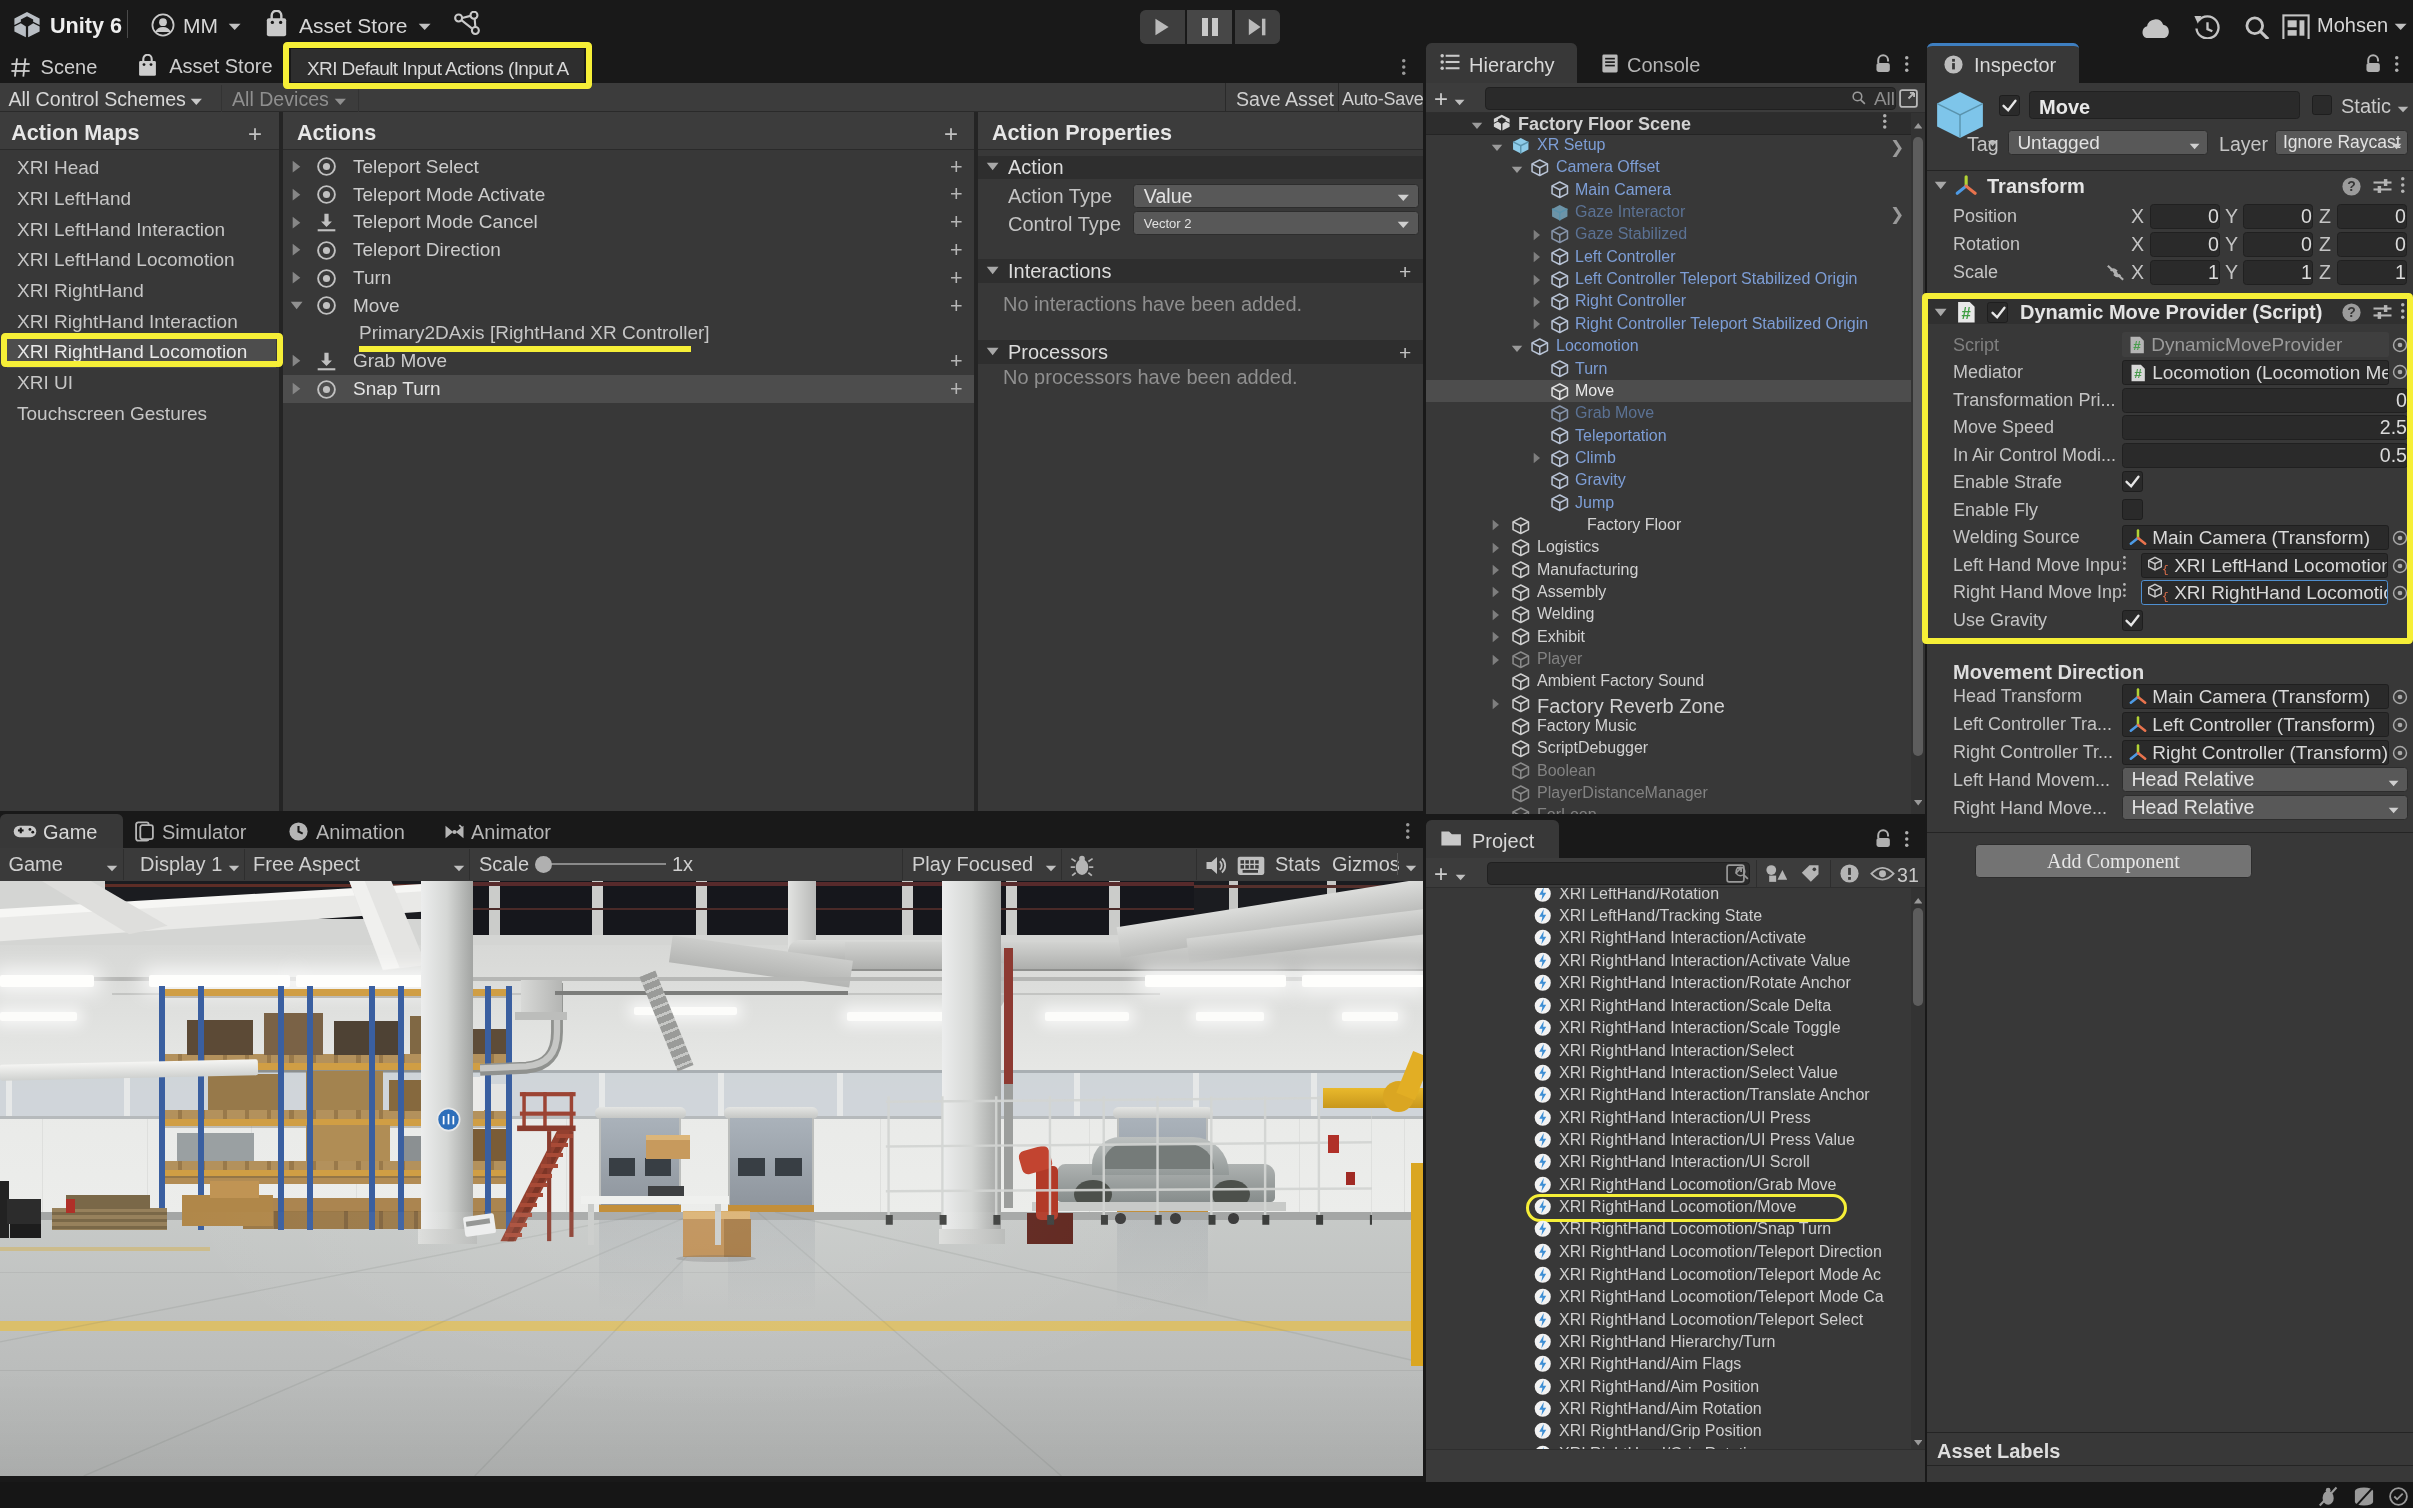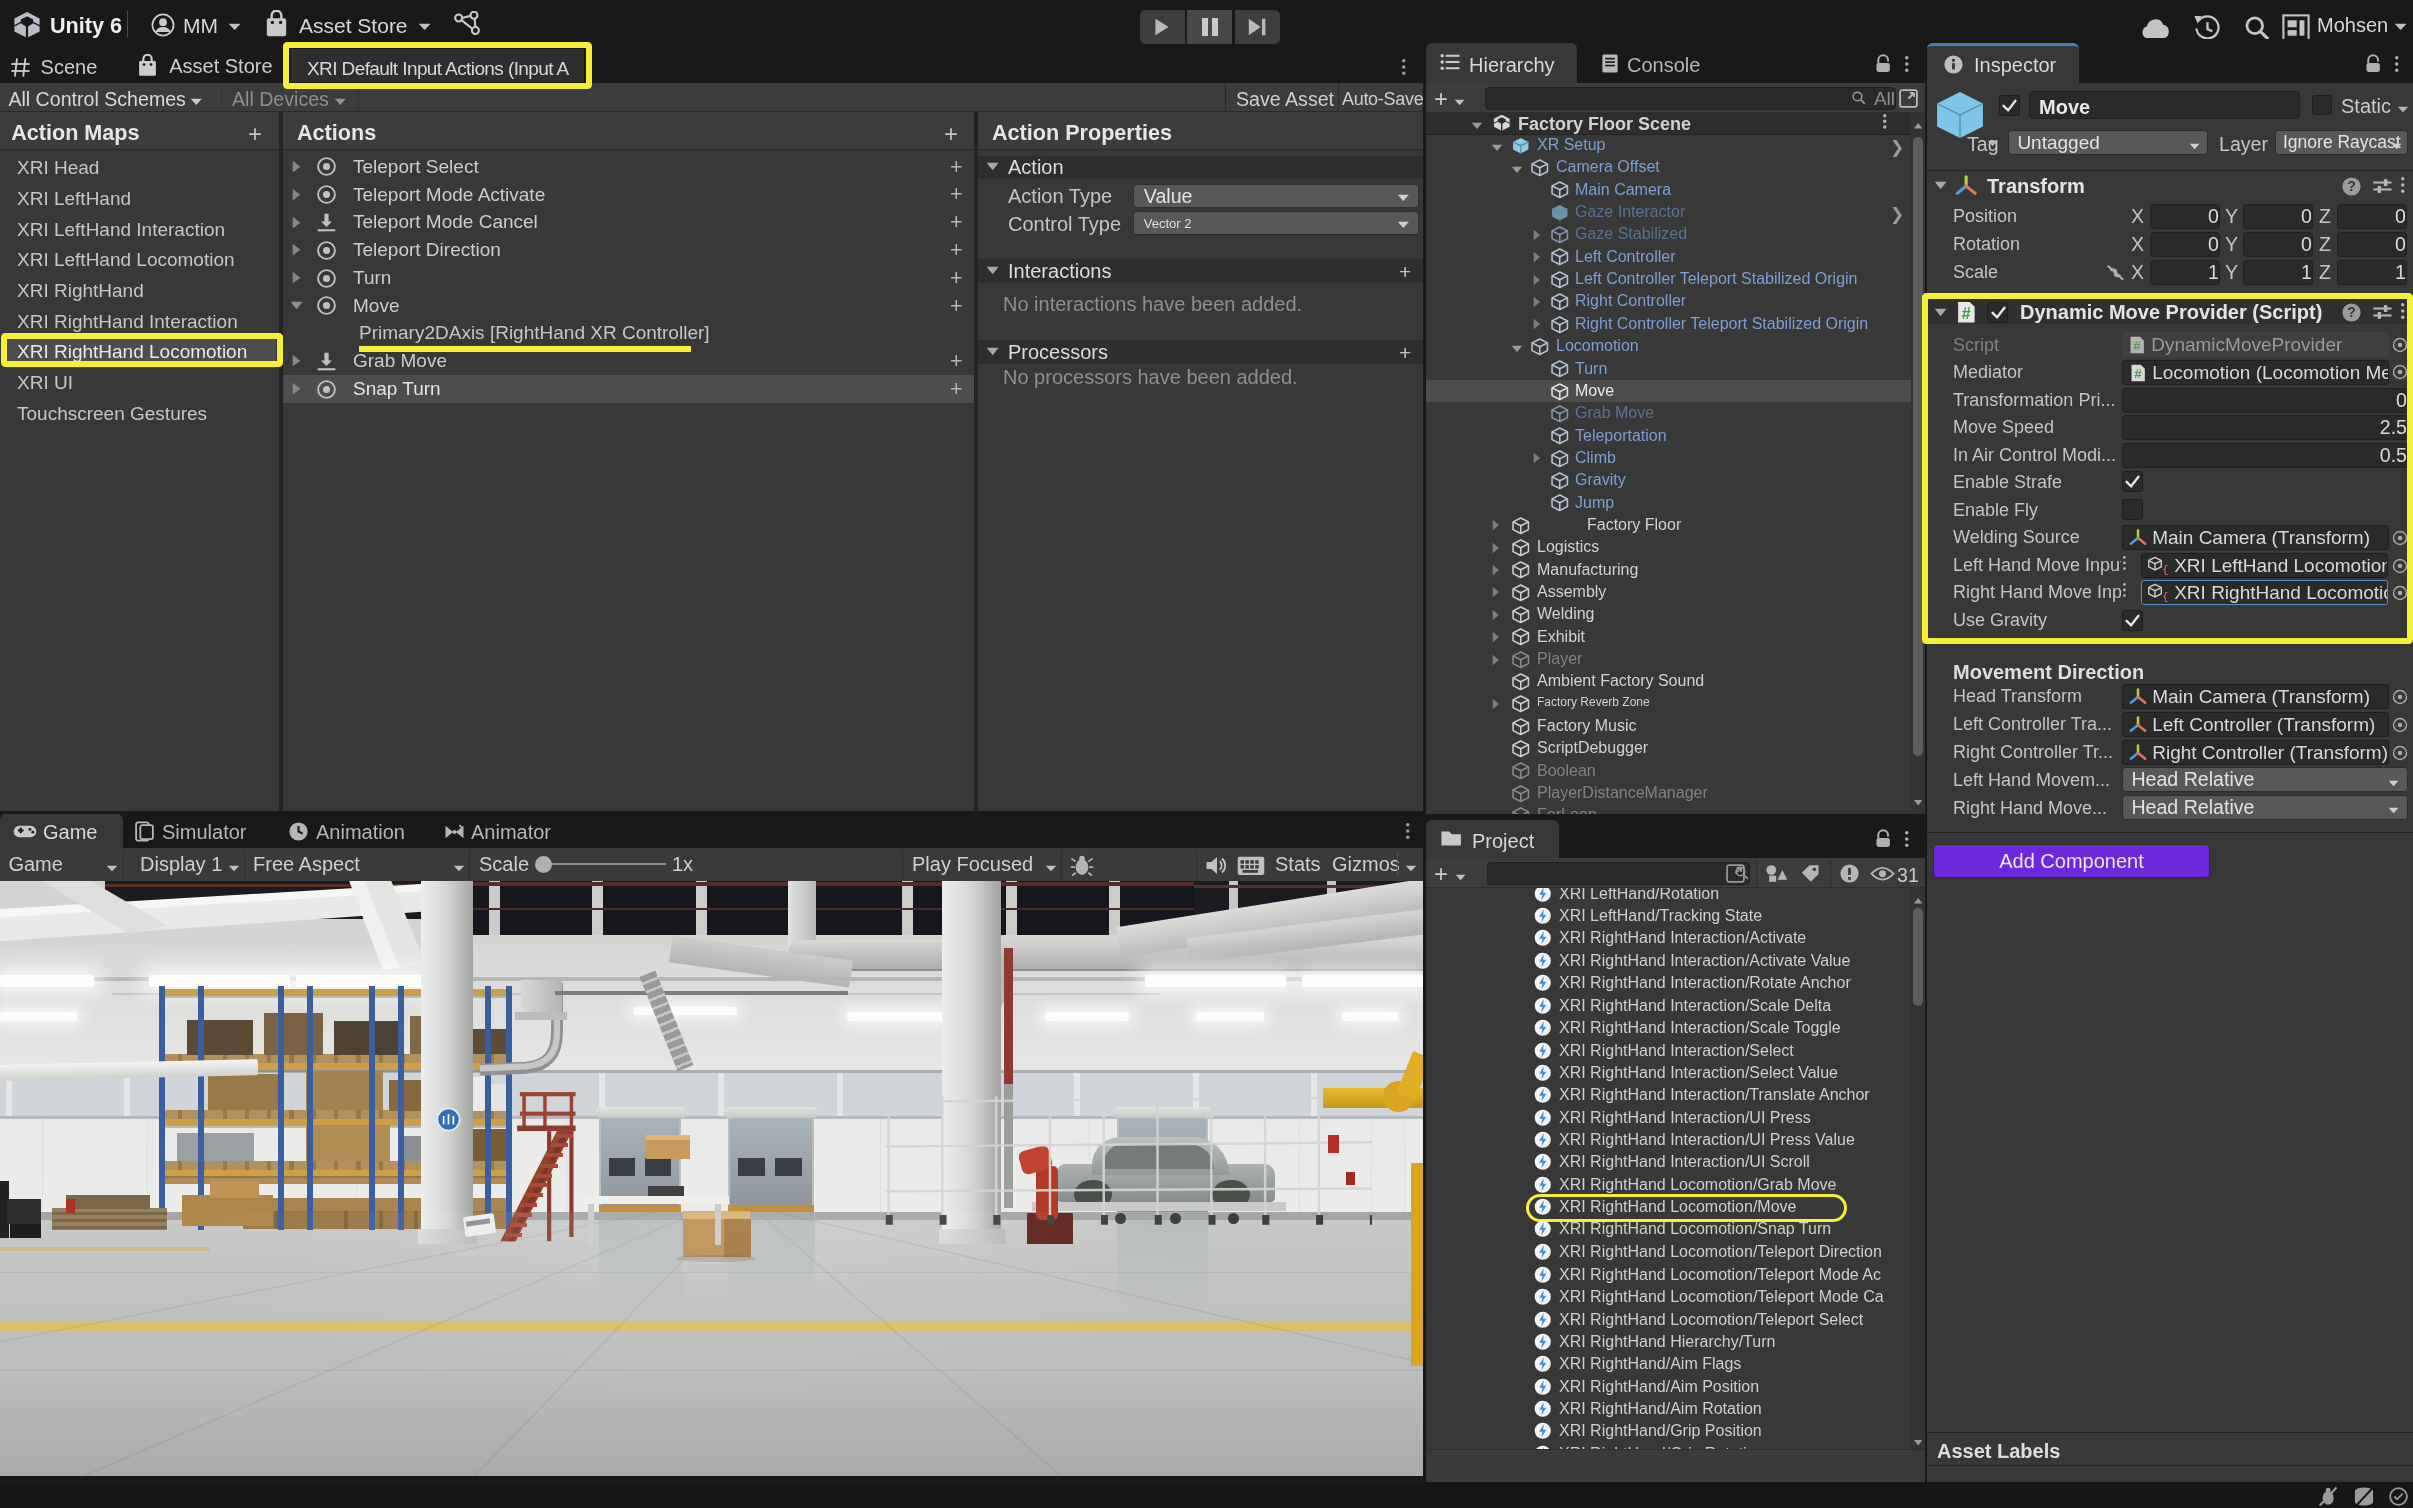--- a/index.html
+++ b/index.html
@@ -581,21 +581,21 @@
       <div class="abs" style="left:66px;top:585px;"><svg width="7.7" height="12" viewBox="0 0 11 17" style="">
           <polygon points="1,1 10,8.5 1,16" fill="#7e7e7e"></polygon>
         </svg></div>
       <div class="abs" style="left:86px;top:582px;"><svg width="17.5" height="17.5" viewBox="0 0 25 25" style="">
           <g fill="none" stroke="#cfcfcf" stroke-width="2.2" stroke-linejoin="round">
 <polygon points="12.5,1.5 23.5,7.000000000000001 23.5,18.0 12.5,23.5 1.5,18.0 1.5,7.000000000000001"></polygon>
 <polyline points="1.5,7.000000000000001 12.5,12.5 23.5,7.000000000000001"></polyline>
 <line x1="12.5" y1="12.5" x2="12.5" y2="23.5"></line>
           </g>
         </svg></div>
-      <div class="abs" style="left:111px;top:582px;font-size:12px;font-weight:normal;color:#d2d2d2;white-space:nowrap;">Factory Reverb Zone</div>
+      <div class="abs" style="left:111px;top:582px;font-size:20px;font-weight:normal;color:#d2d2d2;white-space:nowrap;">Factory Reverb Zone</div>
       <div class="abs" style="left:86px;top:605px;"><svg width="17.5" height="17.5" viewBox="0 0 25 25" style="">
           <g fill="none" stroke="#cfcfcf" stroke-width="2.2" stroke-linejoin="round">
 <polygon points="12.5,1.5 23.5,7.000000000000001 23.5,18.0 12.5,23.5 1.5,18.0 1.5,7.000000000000001"></polygon>
 <polyline points="1.5,7.000000000000001 12.5,12.5 23.5,7.000000000000001"></polyline>
 <line x1="12.5" y1="12.5" x2="12.5" y2="23.5"></line>
           </g>
         </svg></div>
       <div class="abs" style="left:111px;top:604px;font-size:16px;font-weight:normal;color:#d2d2d2;white-space:nowrap;">Factory Music</div>
       <div class="abs" style="left:86px;top:627px;"><svg width="17.5" height="17.5" viewBox="0 0 25 25" style="">
           <g fill="none" stroke="#cfcfcf" stroke-width="2.2" stroke-linejoin="round">
@@ -973,21 +973,21 @@
         <polygon points="1,1 15,1 8.0,9" fill="#cfcfcf"></polygon>
       </svg></div>
     <div class="abs" style="left:1953px;top:798px;font-size:18px;color:#c4c4c4;white-space:nowrap;overflow:hidden;width:168px;">Right Hand Move...</div>
     <div class="dd vc" style="left:2122px;top:795px;width:286px;height:25px;">
       <span style="margin-left:8.4px;font-size:19.6px;">Head Relative</span>
     </div>
     <div class="abs" style="left:2388px;top:804px;"><svg width="11.2" height="7" viewBox="0 0 16 10" style="">
         <polygon points="1,1 15,1 8.0,9" fill="#cfcfcf"></polygon>
       </svg></div>
     <div class="sep" style="left:1927px;top:832px;width:486px;height:1.4px;"></div>
-    <div class="abs vc" style="left:1933px;top:844px;width:277px;height:34px;background:#6d28d9;border:0.7px solid #2d2d2d;border-radius:4.2px;justify-content:center;font-size:20px;color:#e6e6e6;">Add Component</div>
+    <div class="abs vc" style="left:1975px;top:844px;width:277px;height:34px;background:#737373;border:0.7px solid #2d2d2d;border-radius:4.2px;justify-content:center;font-size:20px;color:#e6e6e6;font-family:Liberation Serif, serif;">Add Component</div>
     <div class="sep" style="left:1927px;top:1432px;width:486px;height:1.4px;"></div>
     <div class="abs" style="left:1937px;top:1440px;font-size:20px;font-weight:bold;color:#dedede;">Asset Labels</div>
     <div class="sep" style="left:1927px;top:1465px;width:486px;height:1.4px;"></div>
     <div class="abs" style="left:0;top:811px;width:1423px;height:2.8px;background:#191919;"></div>
     <div class="abs" style="left:0;top:814px;width:1423px;height:34px;background:#191919;"></div>
     <div class="abs" style="left:0;top:814px;width:123px;height:34px;background:#383838;border-radius:5.6px 5.6px 0 0;"></div>
     <div class="abs" style="left:12.6px;top:823px;"><svg width="24" height="17" viewBox="0 0 34 24" style="">
         <rect x="1" y="4" width="32" height="16" rx="8" fill="#c9c9c9"></rect>
         <rect x="7" y="9" width="8" height="3" fill="#191919"></rect>
         <rect x="9.5" y="6.5" width="3" height="8" fill="#191919"></rect>

